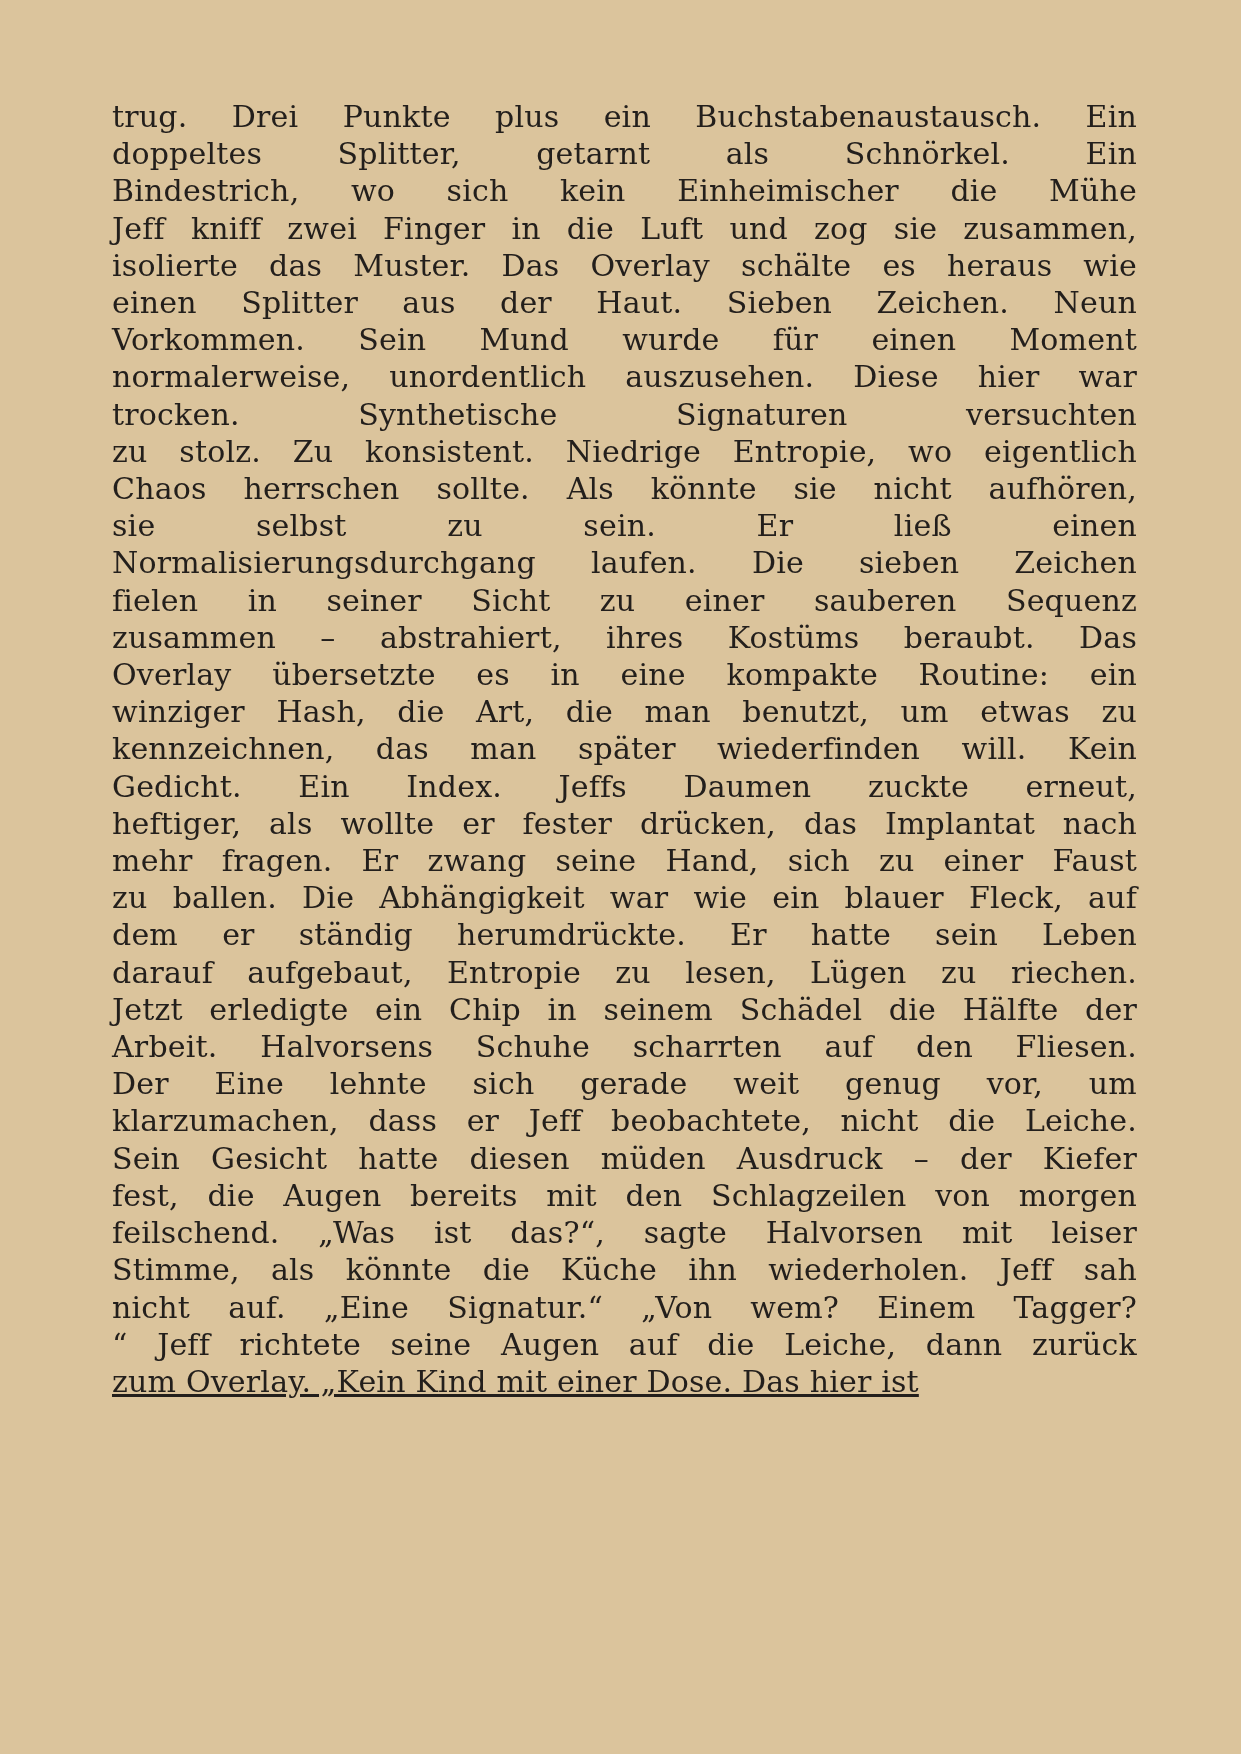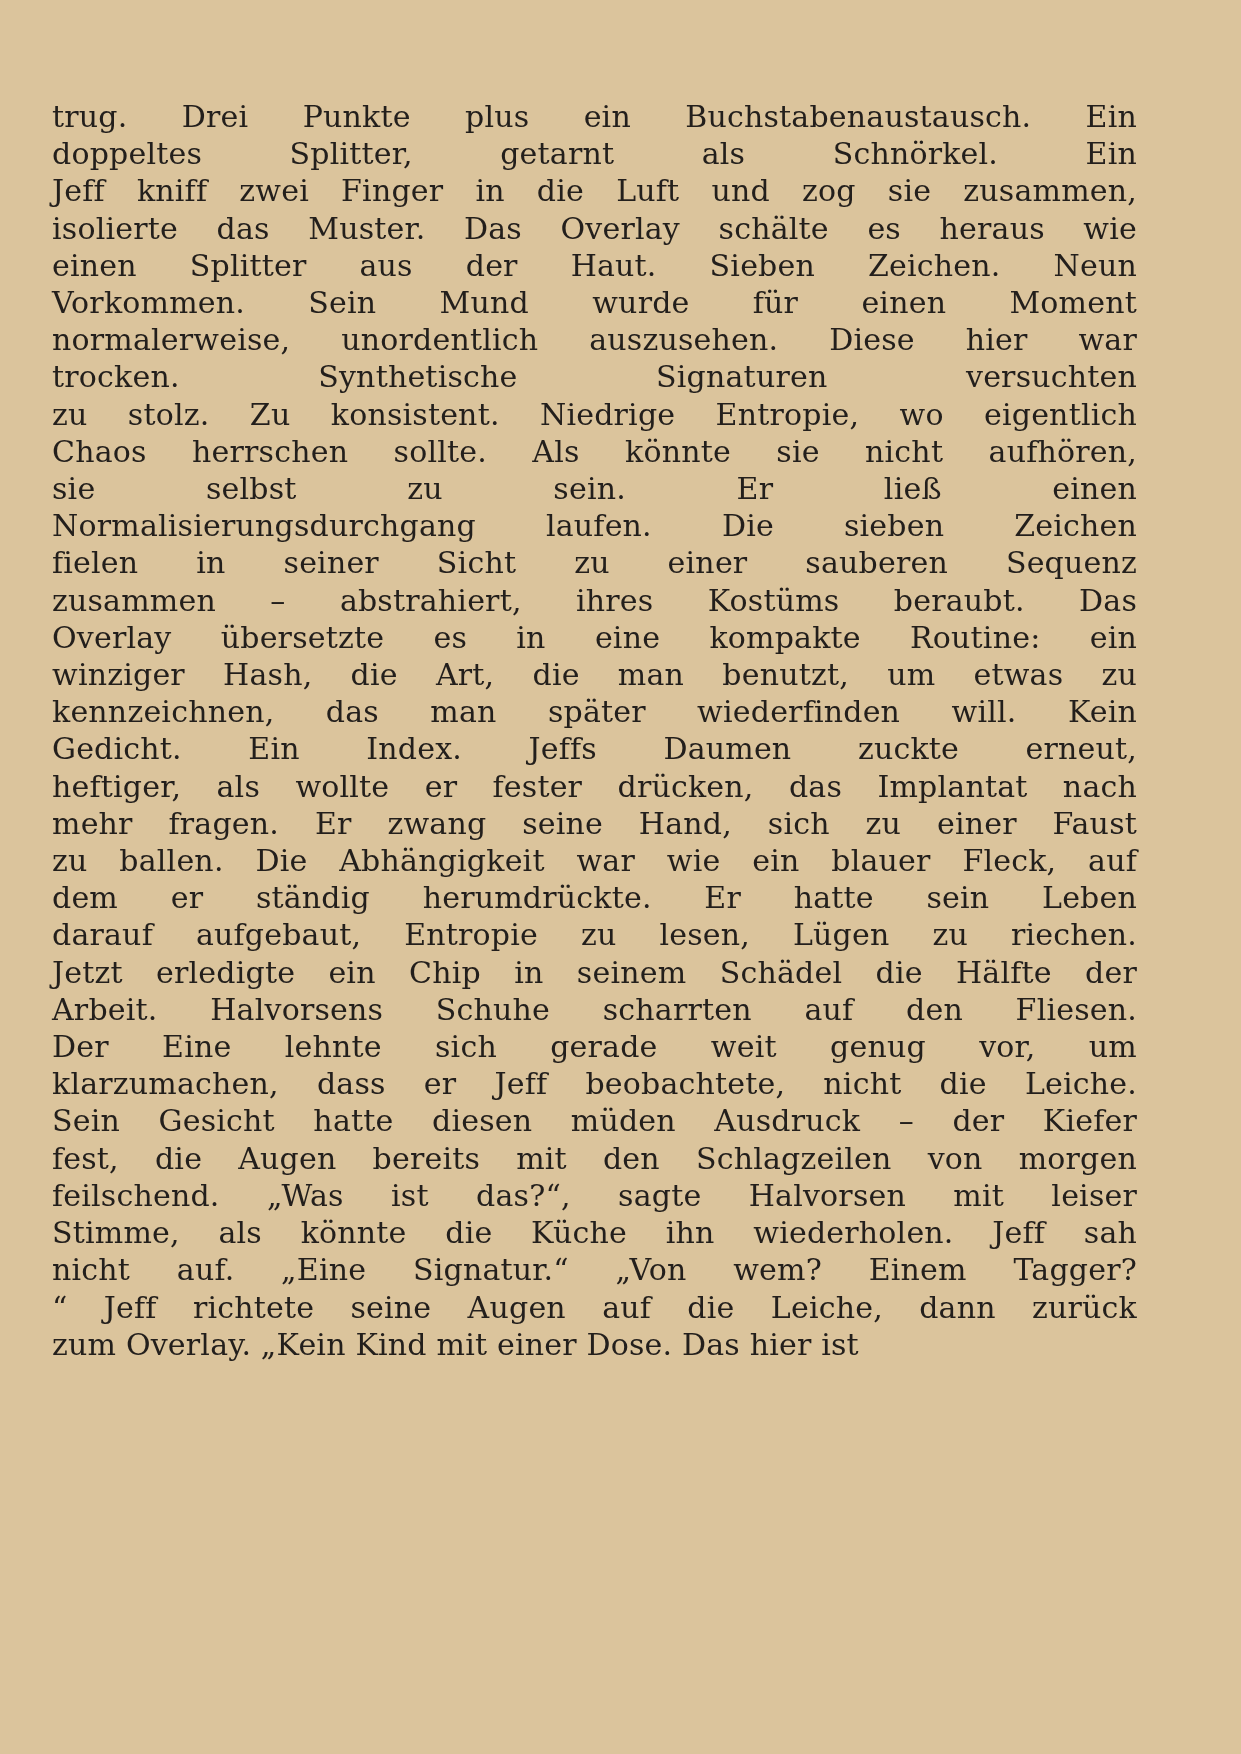--- a/index.html
+++ b/index.html
@@ -9,44 +9,46 @@
   body {
     width: 1241px;
     height: 1754px;
     background: #dbc49c; 
     overflow: hidden;
   }
   .book-page {
     box-sizing: border-box;
     width: 1241px;
     height: 1754px;
-    padding: 98px 104px 0 52px;
+    padding: 98px 104px 0 112px;
     font-family: "DejaVu Serif", "Liberation Serif", serif;
     font-size: 30px;
     line-height: 37.2px;
     color: #231f1c;
     letter-spacing: 0.2px;
   }
   .text-line {
     text-align: justify;
     
     text-align-last: justify;
     white-space: normal;
   }
   .text-line:last-child {
     text-align-last: left;
+    text-decoration: underline;
   }
 </style>
 </head>
 <body style="background: rgb(219, 196, 156);">
 
 <div class="book-page" style="color: rgb(35, 31, 28);">
   <div>
       <div class="text-line">trug. Drei Punkte plus ein Buchstabenaustausch. Ein</div>
       <div class="text-line">doppeltes Splitter, getarnt als Schnörkel. Ein</div>
+      <div class="text-line">Bindestrich, wo sich kein Einheimischer die Mühe</div>
       <div class="text-line">Jeff kniff zwei Finger in die Luft und zog sie zusammen,</div>
       <div class="text-line">isolierte das Muster. Das Overlay schälte es heraus wie</div>
       <div class="text-line">einen Splitter aus der Haut. Sieben Zeichen. Neun</div>
       <div class="text-line">Vorkommen. Sein Mund wurde für einen Moment</div>
       <div class="text-line">normalerweise, unordentlich auszusehen. Diese hier war</div>
       <div class="text-line">trocken. Synthetische Signaturen versuchten</div>
       <div class="text-line">zu stolz. Zu konsistent. Niedrige Entropie, wo eigentlich</div>
       <div class="text-line">Chaos herrschen sollte. Als könnte sie nicht aufhören,</div>
       <div class="text-line">sie selbst zu sein. Er ließ einen</div>
       <div class="text-line">Normalisierungsdurchgang laufen. Die sieben Zeichen</div>

